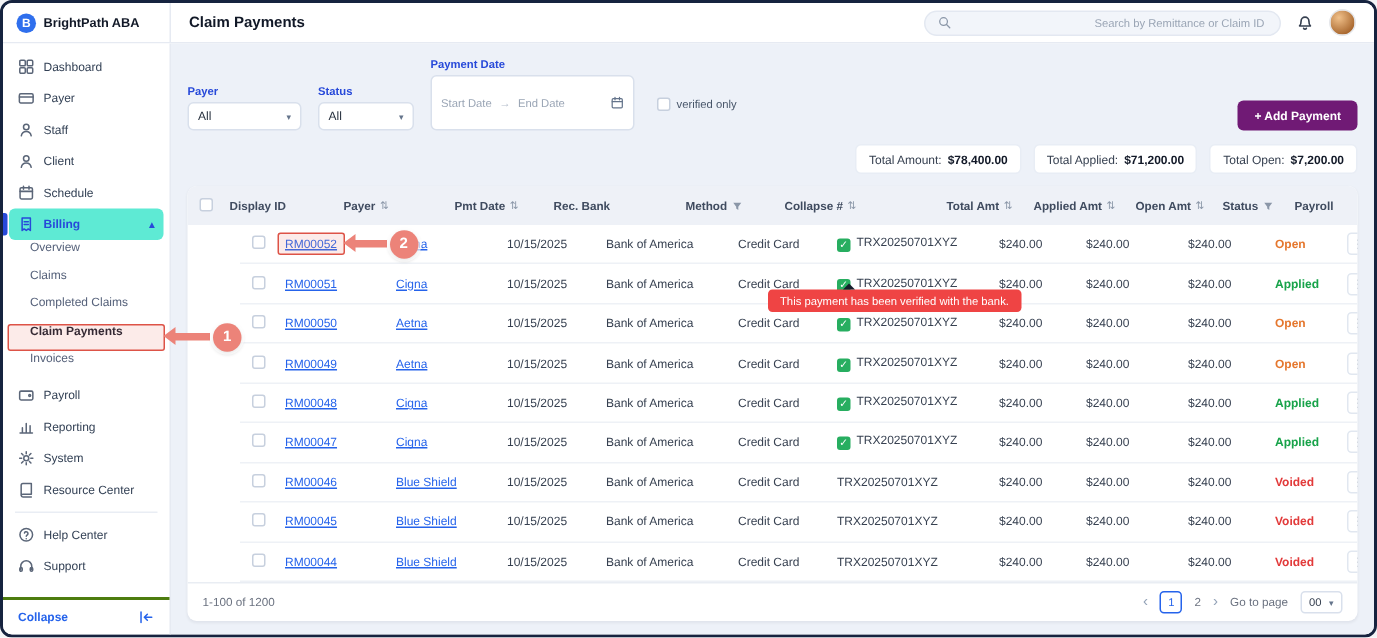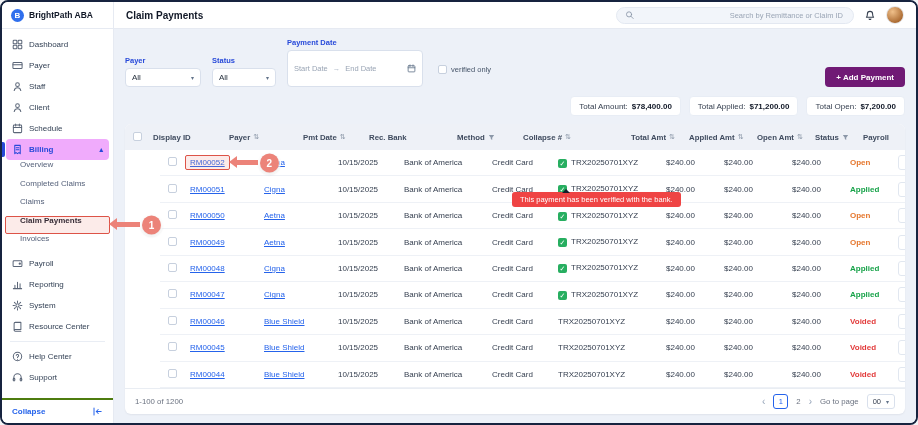--- a/index.html
+++ b/index.html
@@ -19,21 +19,21 @@
   .searchbox input::placeholder { color:#9aa5b5; }
   .bell { width:12px; height:12px; color:#374151; display:flex; cursor:pointer; }
   .avatar { width:18px; height:18px; border-radius:50%; background:radial-gradient(circle at 35% 30%, #f0c08a, #a9682f 75%); border:1px solid #e5e7eb; }
 
   
   .body { display:flex; height:calc(100% - 27px); }
   .sidebar { flex:0 0 112px; background:#fff; border-right:1px solid #e6eaf2; display:flex; flex-direction:column; padding-top:5px; position:relative; z-index:6; }
   .nav { flex:1; }
   .nav-item { height:21px; display:flex; align-items:center; gap:6px; padding:0 10px; font-size:8px; color:#334155; cursor:pointer; position:relative; }
   .nav-item .ic { width:11px; height:11px; color:#5b6678; display:flex; flex:0 0 11px; }
-  .nav-item.active { background:#f0abfc; margin:0 4px; padding:0 6px; border-radius:4px; color:#2749d9; font-weight:700; }
+  .nav-item.active { background:#5eead4; margin:0 4px; padding:0 6px; border-radius:4px; color:#2749d9; font-weight:700; }
   .nav-item.active .ic { color:#2749d9; }
   .nav-item.active::before { content:''; position:absolute; left:-4px; top:3px; bottom:3px; width:3px; background:#2749d9; border-radius:0 2px 2px 0; }
   .nav-item .chev { margin-left:auto; font-size:7px; color:#2749d9; }
   .sub-item { height:18.5px; padding-left:18px; padding-right:8px; font-size:8px; color:#55617a; display:flex; align-items:flex-start; cursor:pointer; position:relative; }
   .sub-item.current { color:#111827; font-weight:700; }
   .nav-divider { height:1px; background:#e9edf4; margin:4px 8px; }
   .collapse-row { height:25px; border-top:2px solid #4d7c0f; display:flex; align-items:center; justify-content:space-between; padding:0 10px; color:#2563eb; font-size:8px; font-weight:700; cursor:pointer; }
   .collapse-row .clp-ic { width:11px; height:11px; display:flex; color:#2563eb; }
 
   .main { flex:1; background:#edf1f8; padding:9px 11px; display:flex; flex-direction:column; min-width:0; }
@@ -185,24 +185,24 @@
                 <path d="M4.5 4.2h3M4.5 6.2h3"></path>
               </svg>
             </span>
             <span class="nav-label">Billing</span>
             <span class="chev">▴</span>
           </div>
           <div class="sub-item">
             <span>Overview</span>
           </div>
           <div class="sub-item">
+            <span>Claims</span>
+          </div>
+          <div class="sub-item">
             <span>Completed Claims</span>
-          </div>
-          <div class="sub-item">
-            <span>Claims</span>
           </div>
           <div class="sub-item current annotated">
             <span>Claim Payments</span>
             <span class="ann-box"></span>
             <span class="ann-arrow"></span>
             <span class="ann-badge">1</span>
           </div>
           <div class="sub-item">
             <span>Invoices</span>
           </div>

